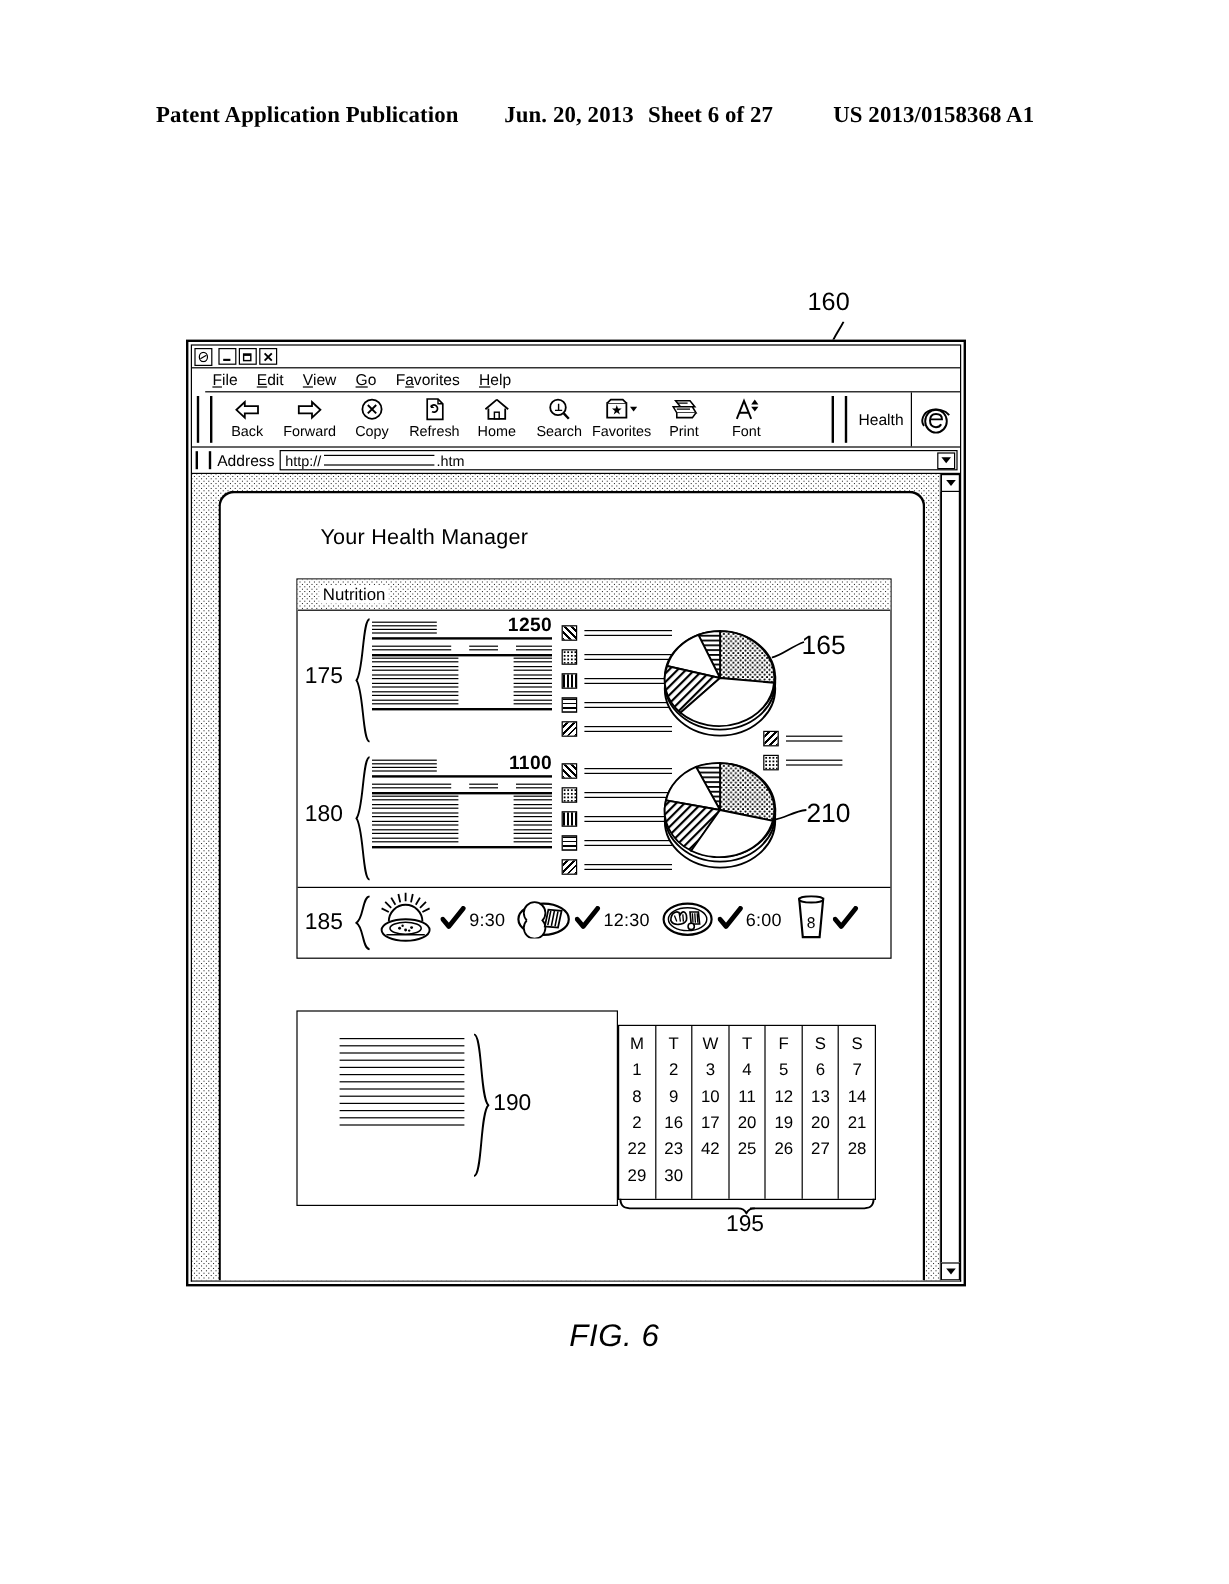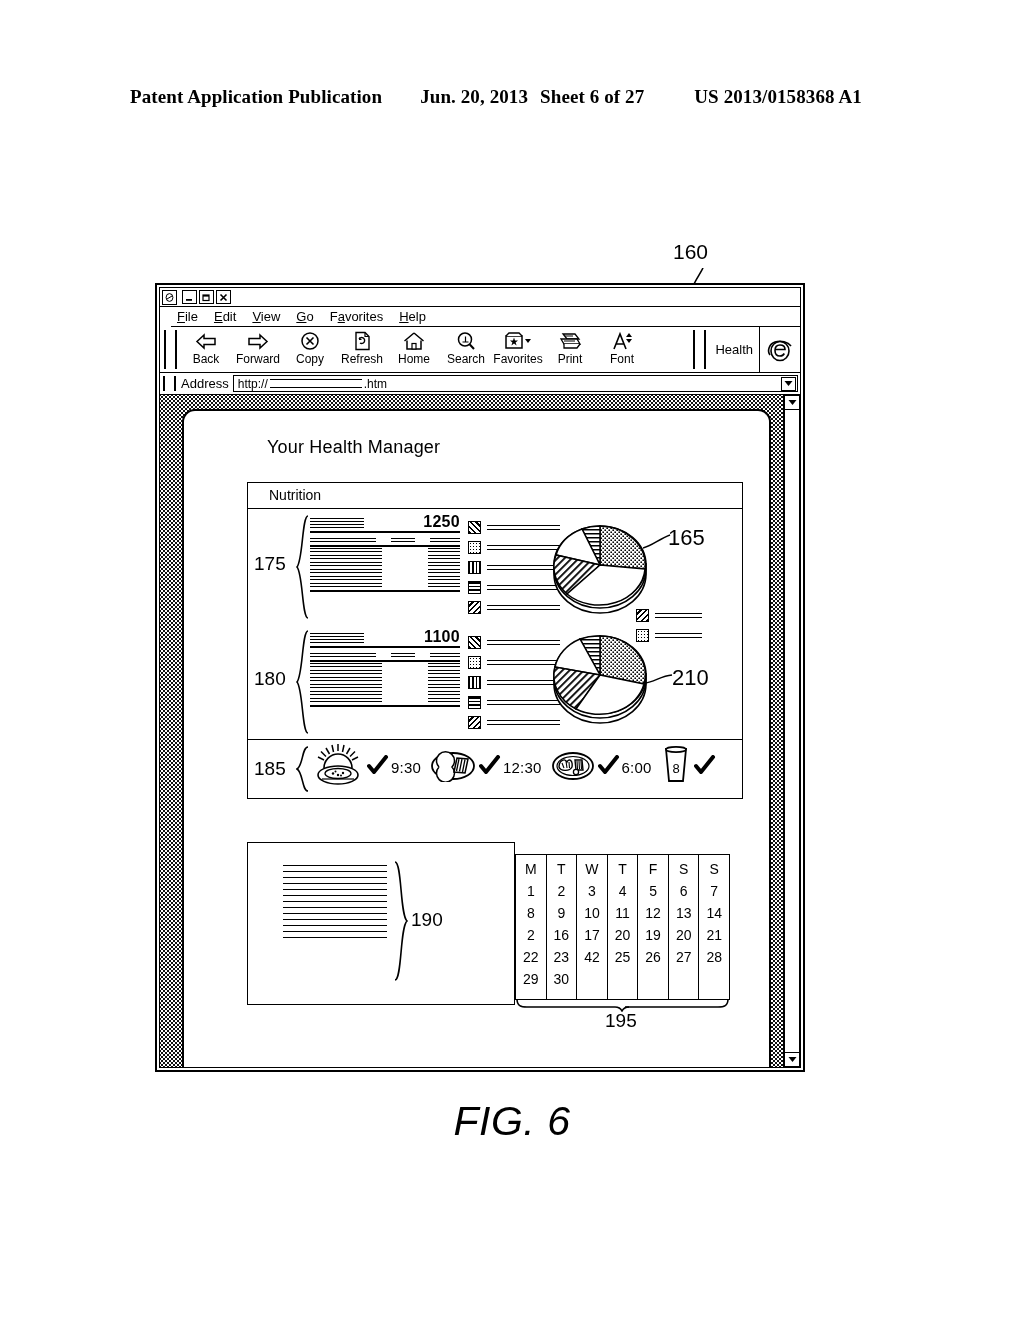--- a/index.html
+++ b/index.html
@@ -37,21 +37,21 @@
 
   
   .fig-caption {
     position: absolute;
     top: 1098px;
     left: 0;
     width: 1024px;
     text-align: center;
     font-family: "Liberation Sans", sans-serif;
     font-style: italic;
-    font-size: 41px;
+    font-size: 26px;
     letter-spacing: 0.5px;
   }
 
   
   .callout-160 {
     position: absolute;
     top: 240px;
     left: 673px;
     font-size: 21px;
     font-family: "Liberation Sans", sans-serif;

